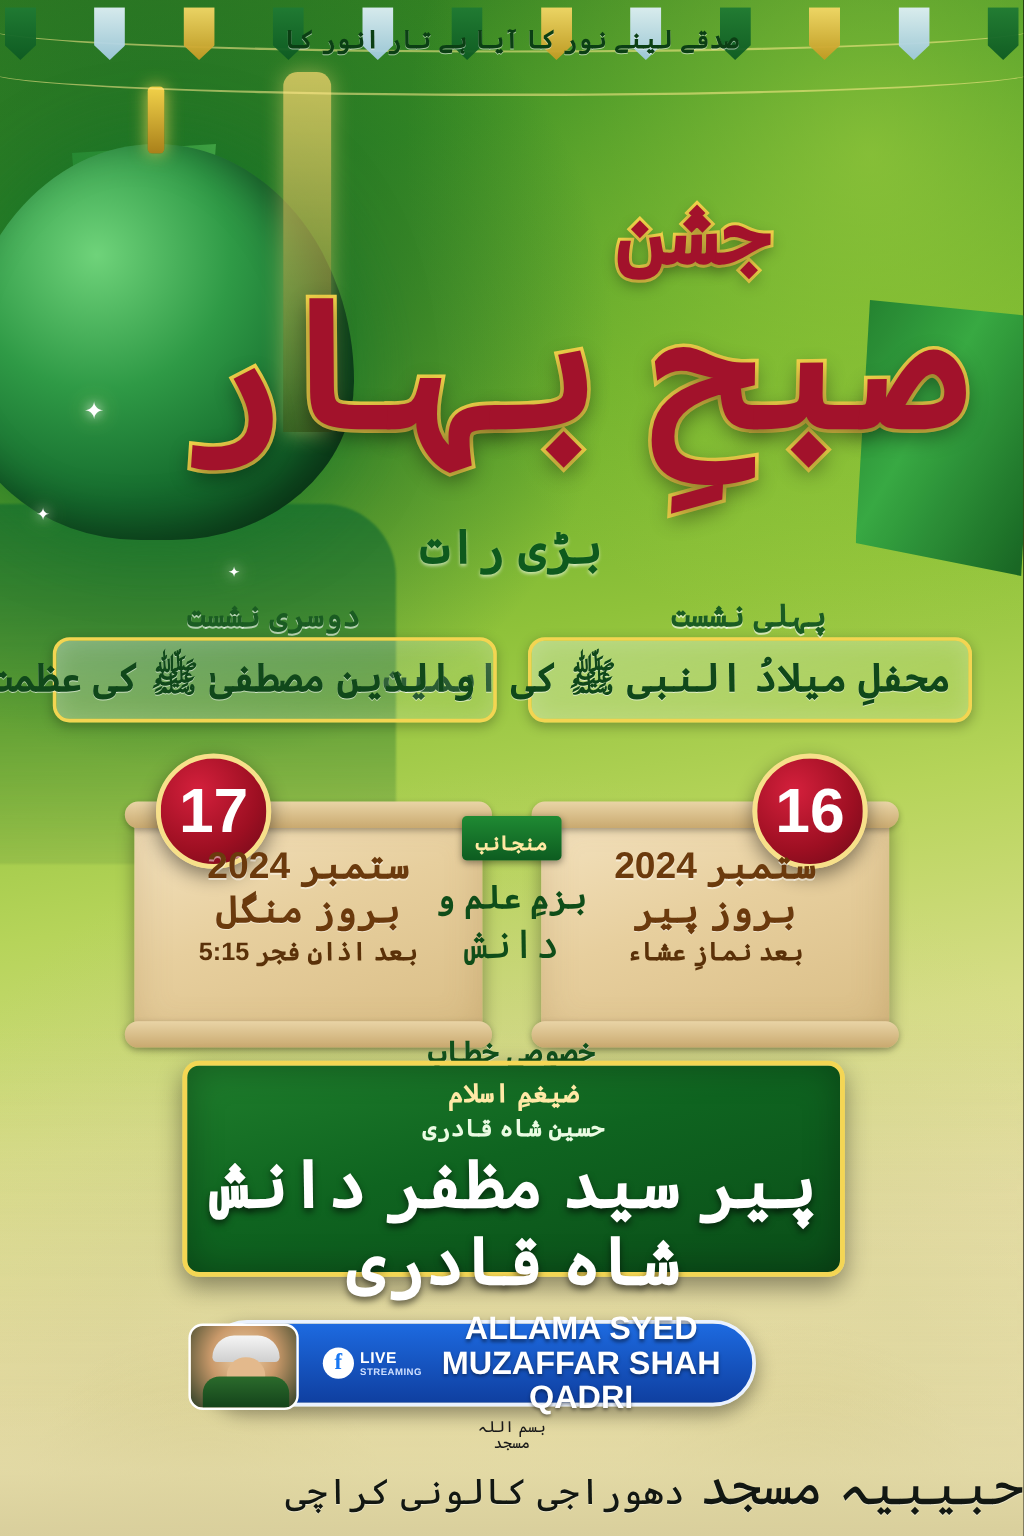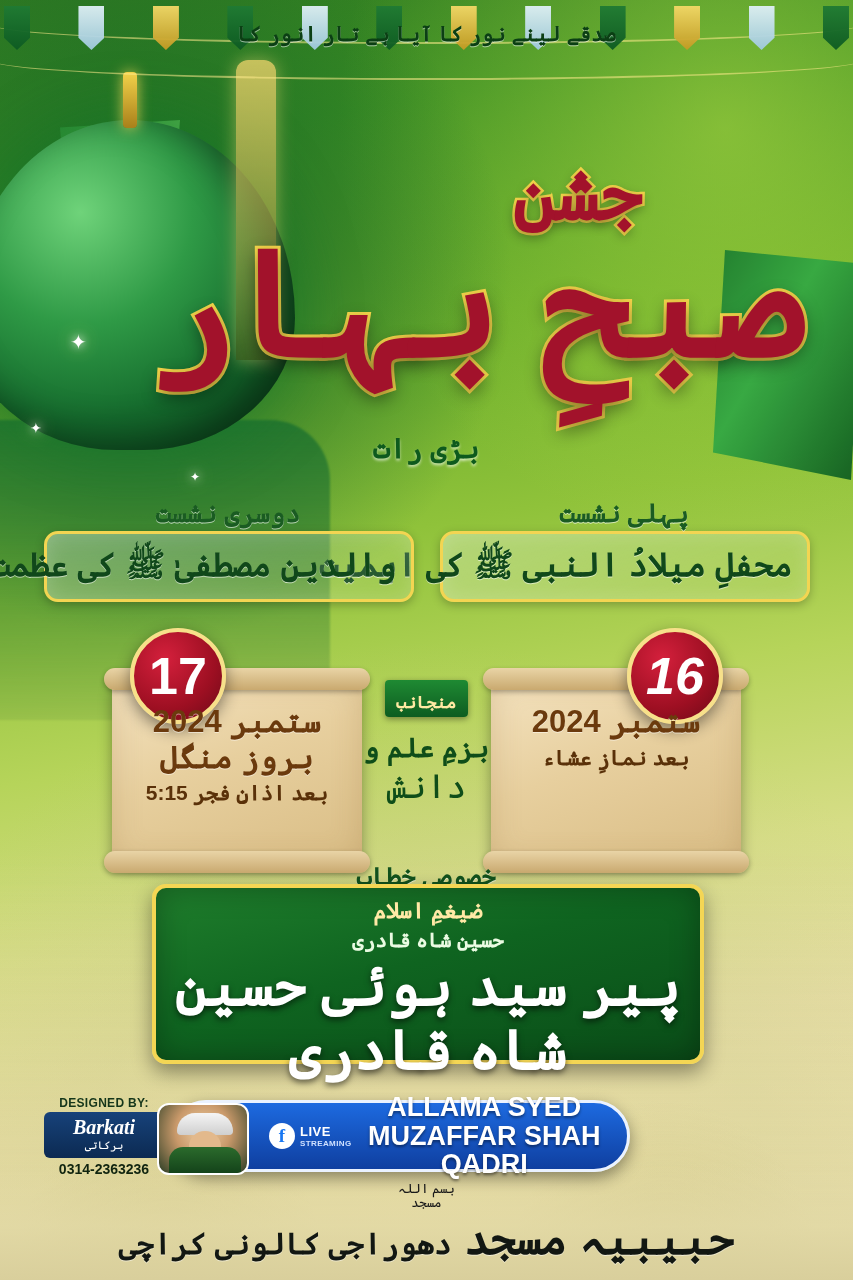--- a/index.html
+++ b/index.html
@@ -131,21 +131,21 @@
     position: absolute; top: 30px; right: 210px;
     font-size: 74px; font-weight: bold;
     color: #a2122b;
     -webkit-text-stroke: 5px #f6d64b;
     paint-order: stroke fill;
     text-shadow: 0 4px 12px rgba(0,0,0,.4);
   }
   .subtitle-night {
     position: absolute; top: 432px; left: 0; right: 0;
     text-align: center;
-    font-size: 28px; font-weight: bold;
+    font-size: 40px; font-weight: bold;
     color: #0e5a1d;
     text-shadow: 0 2px 3px rgba(255,255,255,.6);
   }
   
   .sessions {
     position: absolute; top: 498px; left: 0; right: 0;
     display: flex; flex-direction: row-reverse; justify-content: center; gap: 26px;
   }
   .session { position: relative; width: 370px; }
   .session-label {
@@ -162,21 +162,21 @@
   .session-text {
     font-size: 33px; font-weight: bold; color: #10481a; line-height: 1.25;
     text-shadow: 0 1px 0 rgba(255,255,255,.55);
     white-space: nowrap;
   }
   
   .scrolls {
     position: absolute; top: 650px; left: 0; right: 0; height: 230px;
   }
   .scroll {
-    position: absolute; top: 28px; width: 250px; height: 185px;
+    position: absolute; top: 28px; width: 290px; height: 185px;
     background: linear-gradient(160deg, #f4e3c0 0%, #e7cf9e 45%, #d9bd85 100%);
     border-radius: 10px;
     box-shadow: 0 6px 14px rgba(0,0,0,.35), inset 0 0 30px rgba(150,110,60,.25);
   }
   .scroll:before, .scroll:after {
     content:""; position:absolute; left:-8px; right:-8px; height:22px;
     background: linear-gradient(to bottom, #e9d4a6, #c9a96f);
     border-radius: 12px;
     box-shadow: 0 2px 5px rgba(0,0,0,.3);
   }
@@ -197,21 +197,21 @@
     margin-top: 6px; font-size: 21px; font-weight: bold; color: #5a3109;
   }
   .date-badge {
     position: absolute; top: -22px; width: 96px; height: 96px; border-radius: 50%;
     background: radial-gradient(circle at 35% 30%, #d4203c 0%, #9d0f22 60%, #6c0a18 100%);
     border: 4px solid #f7e08a;
     color: #fff; font-size: 52px; font-weight: bold;
     display: flex; align-items: center; justify-content: center;
     box-shadow: 0 6px 16px rgba(0,0,0,.45);
   }
-  .date-badge.right { right: 130px; font-style: italic; }
+  .date-badge.right { right: 130px; }
   .date-badge.left  { left: 130px; }
   .center-tag {
     position: absolute; left: 50%; top: 30px; transform: translateX(-50%);
     width: 150px; text-align: center;
   }
   .center-tag .ribbon {
     display: inline-block; padding: 12px 12px 4px;
     background: linear-gradient(to bottom, #1f8a33, #0d5c20);
     color: #ffe9a3; font-size: 17px; font-weight: bold;
     border-radius: 4px; box-shadow: 0 2px 6px rgba(0,0,0,.4);
@@ -297,22 +297,21 @@
     text-shadow: 0 2px 3px rgba(0,0,0,.45);
   }
   
   .venue-logo {
     position: absolute; left: 50%; top: 1182px; transform: translateX(-50%);
     text-align: center; font-size: 13px; font-weight: normal; color: #1a1a1a;
     line-height: 1.05;
   }
   .venue {
     position: absolute; left: 0; right: 0; bottom: 16px;
-    text-align: center;
-    font-size: 44px; font-weight: bold; color: #121712;
+    font-size: 44px; font-weight: normal; color: #121712;
     text-shadow: 0 1px 0 rgba(255,255,255,.45);
     direction: rtl;
   }
   .venue .small { font-size: 30px; }
 </style>
 </head>
 <body>
 
 <div class="poster">
 
@@ -368,20 +367,21 @@
         <div class="session-text rtl">والدینِ مصطفیٰ ﷺ کی عظمت و شان</div>
       </div>
     </div>
   </div>
 
   <div class="scrolls">
 
     <div class="scroll right">
       <div class="scroll-inner rtl">
         <div class="scroll-date">ستمبر 2024</div>
+        <div class="scroll-date">بروز پیر</div>
         <div class="scroll-sub">بعد نمازِ عشاء</div>
       </div>
     </div>
     <div class="date-badge right">16</div>
 
     <div class="scroll left">
       <div class="scroll-inner rtl">
         <div class="scroll-date">ستمبر 2024</div>
         <div class="scroll-date">بروز منگل</div>
         <div class="scroll-sub">بعد اذانِ فجر 5:15</div>
@@ -393,31 +393,23 @@
       <div class="ribbon">منجانب</div>
       <div class="t1">بزمِ علم و</div>
       <div class="t2">دانش</div>
     </div>
   </div>
 
   <div class="khitab-label rtl">خصوصی خطاب</div>
   <div class="speaker-panel">
     <div class="speaker-small1 rtl">ضیغمِ اسلام</div>
     <div class="speaker-small2 rtl">حسین شاہ قادری</div>
-    <div class="speaker-name rtl">پیر سید ہوئی حسین شاہ قادری</div>
-  </div>
-
-  <div class="designer">
-    <div class="dlabel">DESIGNED BY:</div>
-    <div class="dbox">
-      <div class="dname">Barkati</div>
-      <div class="durdu rtl">برکاتی</div>
-    </div>
-    <div class="dphone">0314-2363236</div>
-  </div>
+    <div class="speaker-name rtl">پیر سید مظفر دانش شاہ قادری</div>
+  </div>
+
 
   <div class="live-strip">
     <div class="live-photo">
       <div class="turban"></div>
       <div class="face"></div>
       <div class="body"></div>
     </div>
     <div class="fb-badge">
       <div class="fb-circle">f</div>
       <div>

